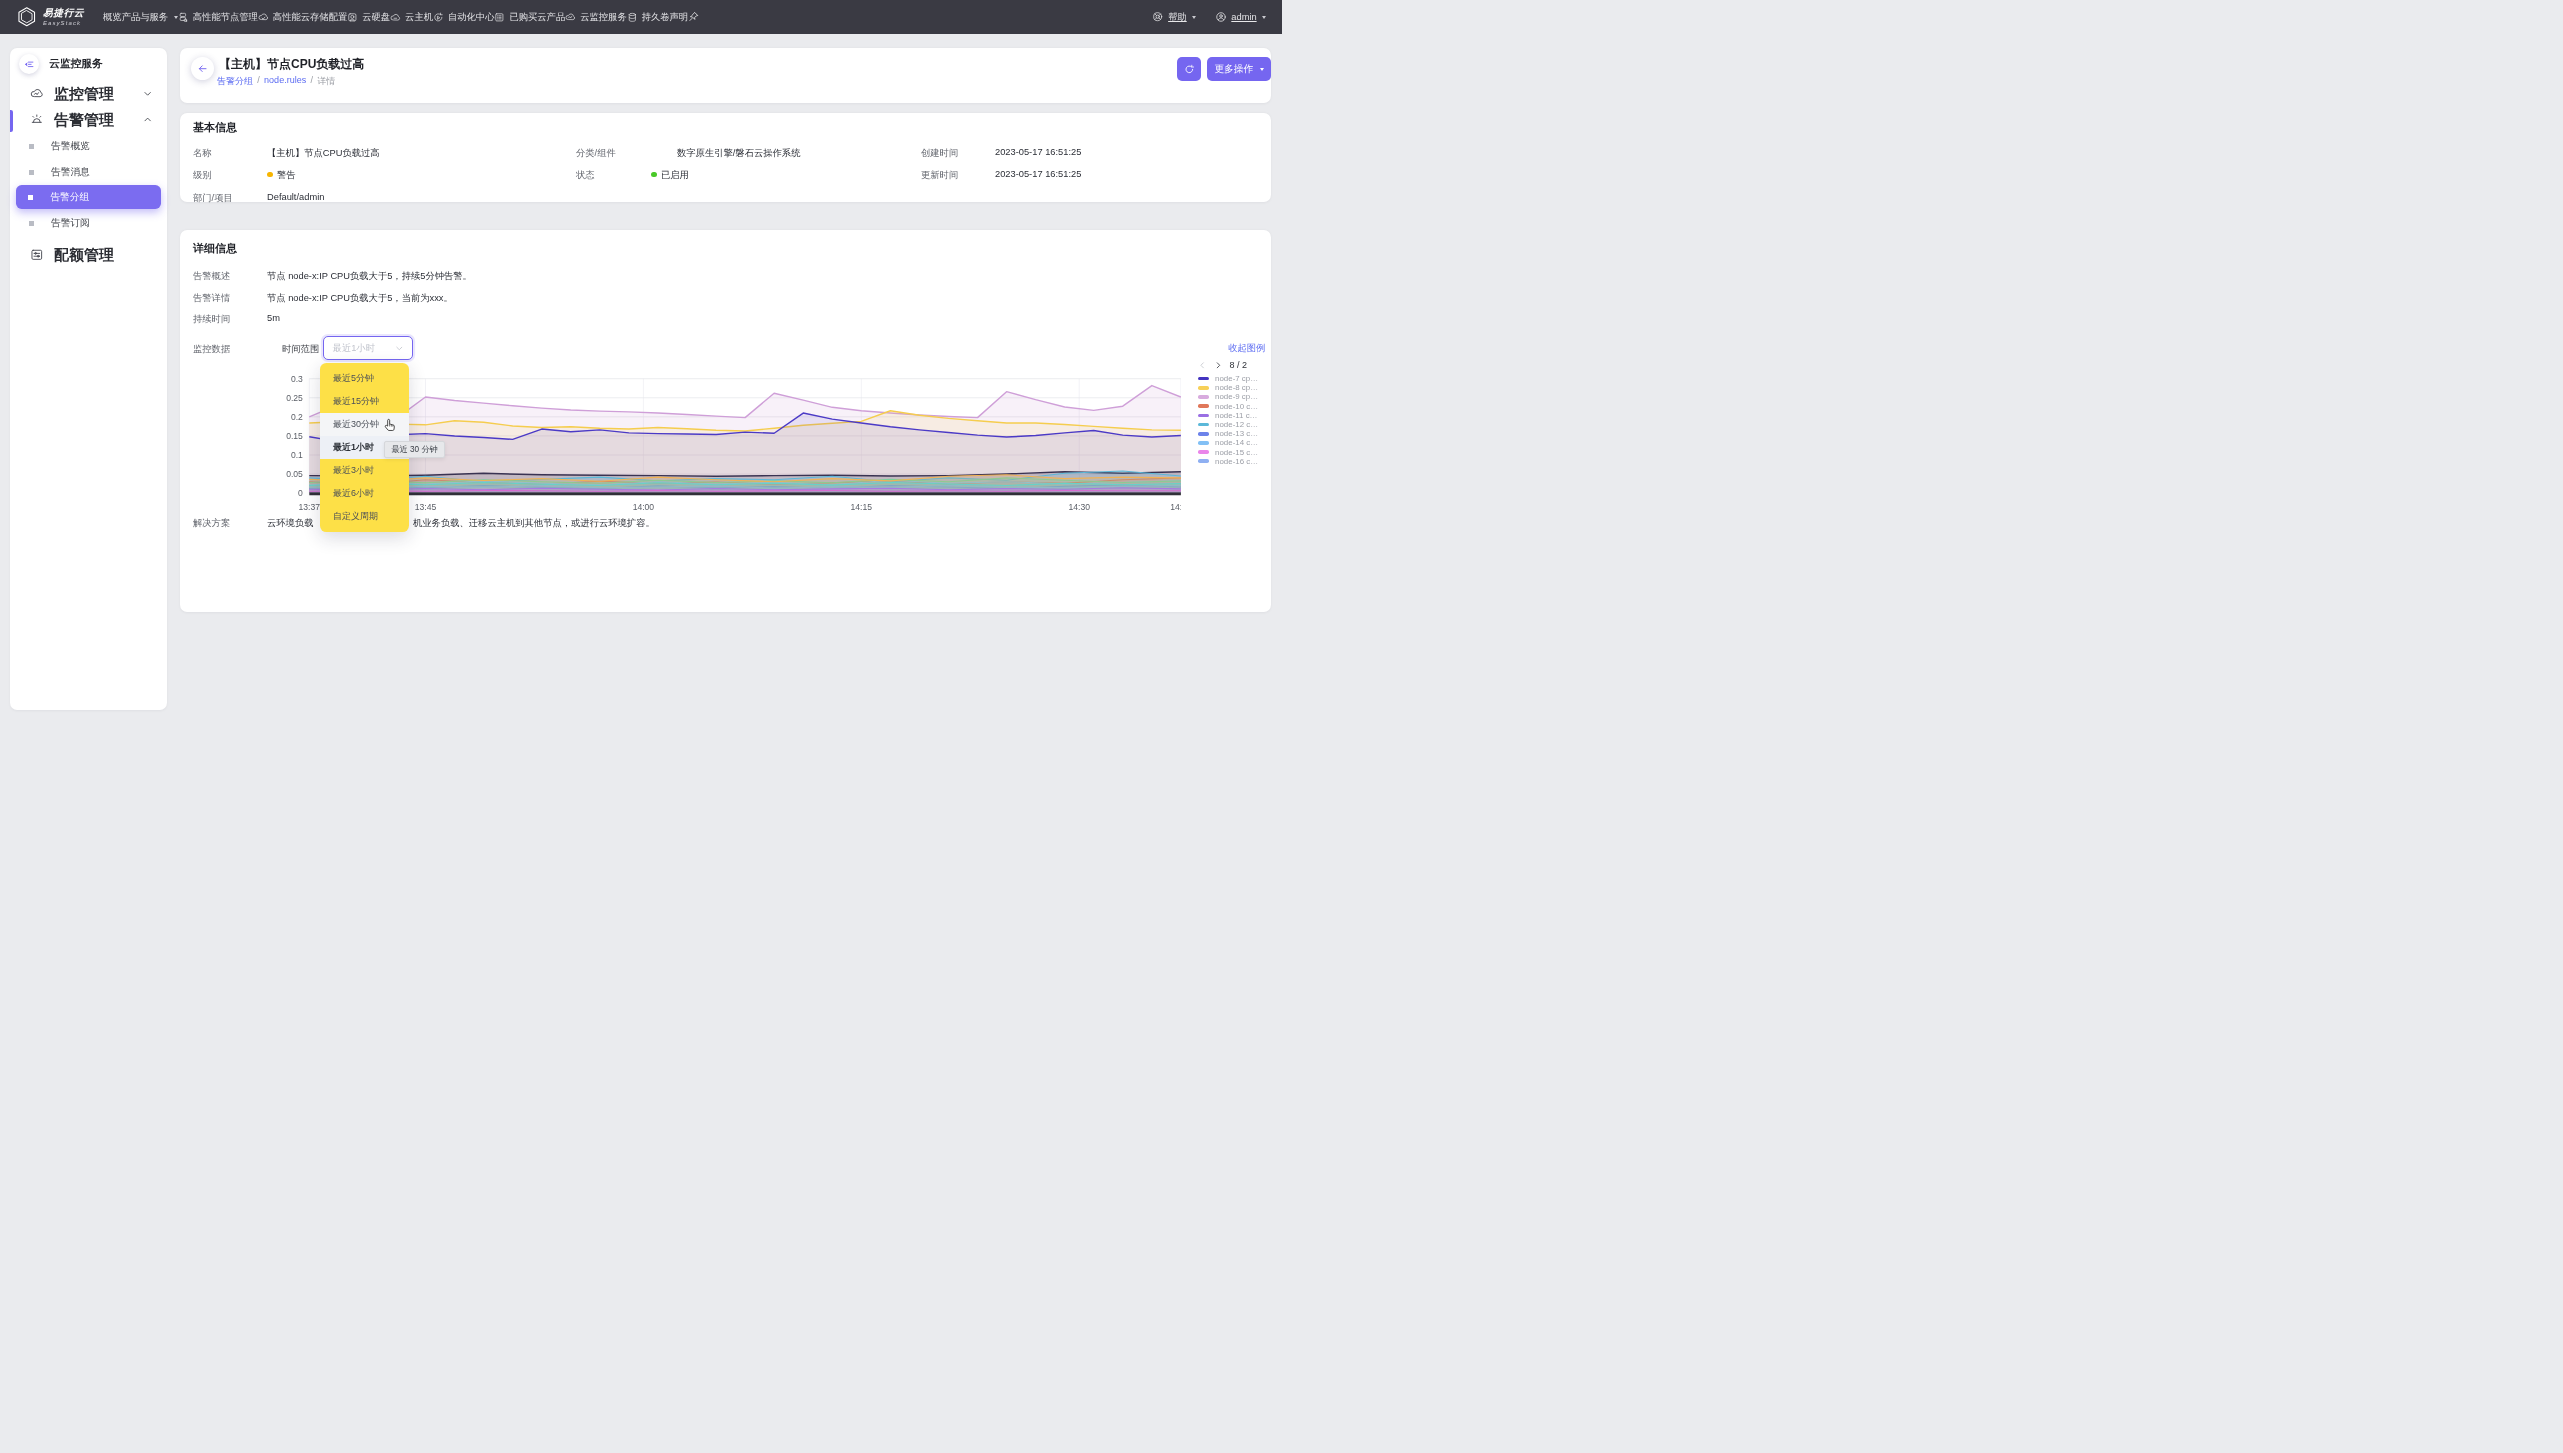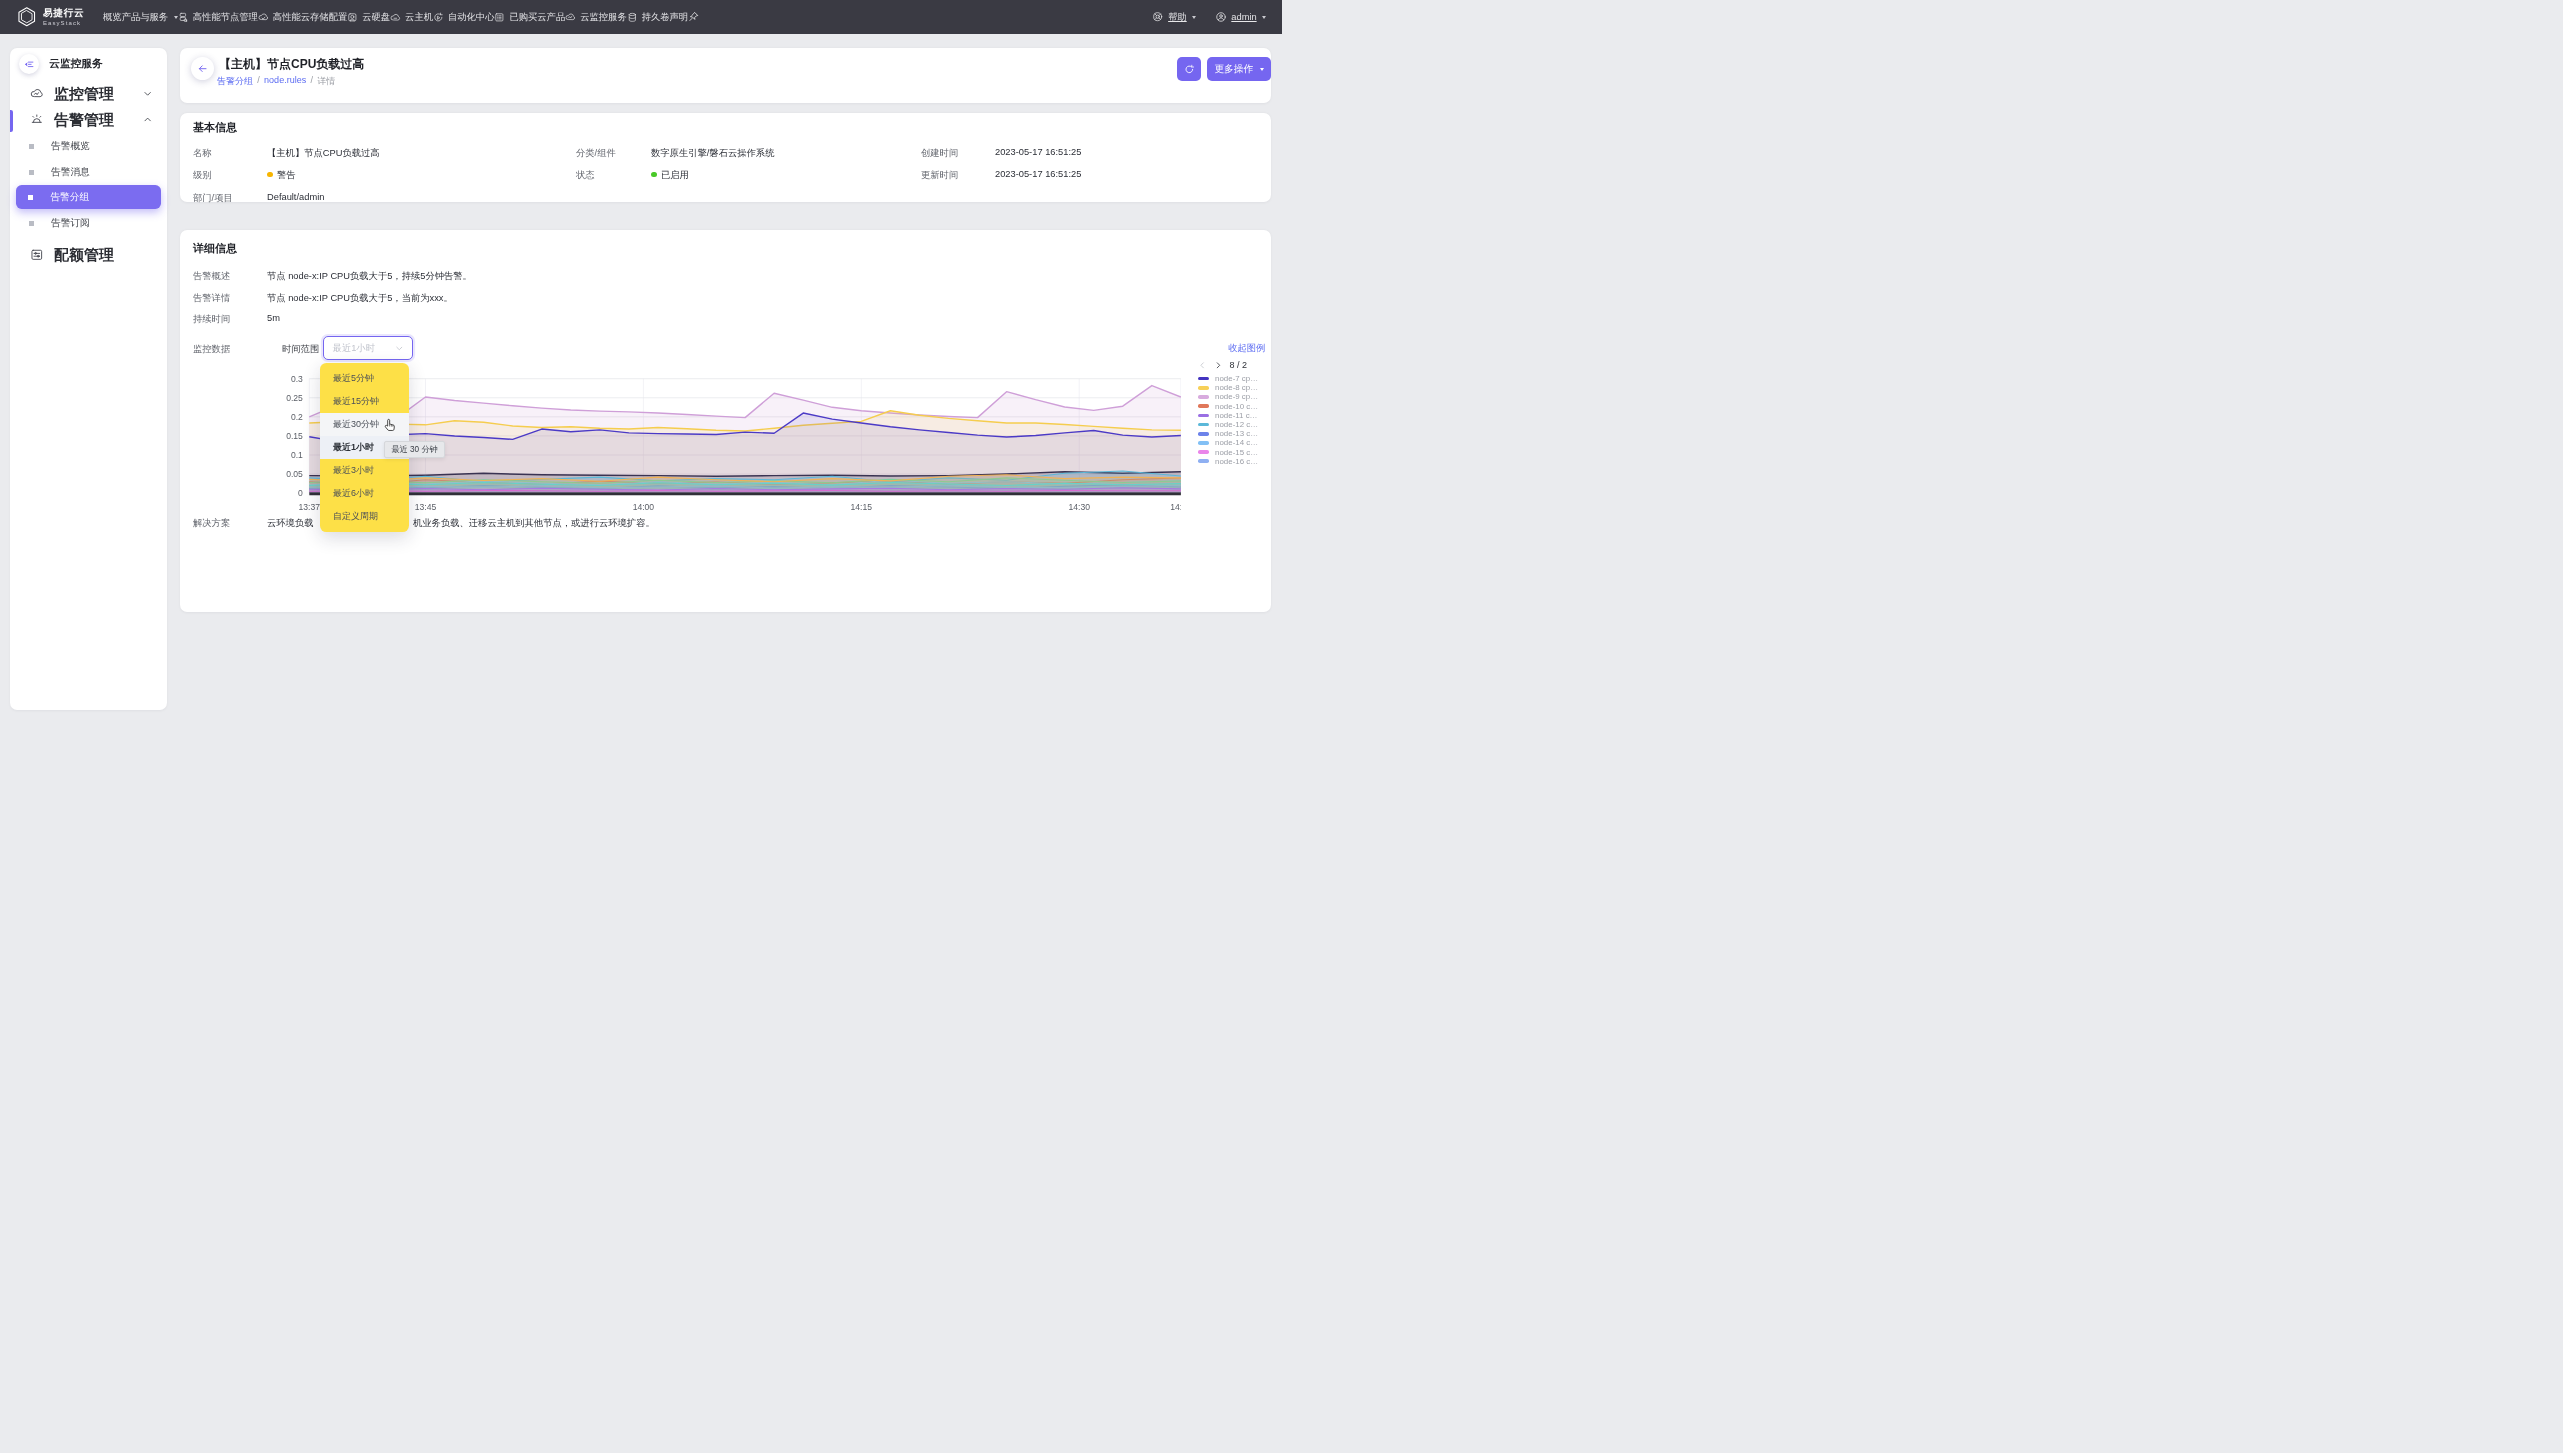--- a/index.html
+++ b/index.html
@@ -4,21 +4,21 @@
 <style>
   * { margin:0; padding:0; box-sizing:border-box; }
   html,body { width:1282px; height:727px; overflow:hidden; background:#eaebee;
               font-family:"Liberation Sans","DejaVu Sans",sans-serif; }
   #app { position:relative; width:1282px; height:727px; }
 
   
   .navbar { position:absolute; left:0; top:0; width:1282px; height:34px; background:#3a3a43;
             display:flex; align-items:center; padding:0 15.7px; color:#e8e8ea; }
   .nav-logo { display:flex; align-items:center; gap:5.7px; margin-right:18.6px; }
-  .nav-logo .ltxt { display:flex; flex-direction:column; line-height:1; }
+  .nav-logo .ltxt { display:flex; flex-direction:column; line-height:1;font-style:italic; }
   .nav-logo .l1 { font-size:9.7px; font-weight:bold; color:#fff; letter-spacing:0.7px; }
   .nav-logo .l2 { font-size:6px; color:#cfcfd6; letter-spacing:1.1px; margin-top:1.4px; }
   .nav-items { display:flex; align-items:center; }
   .nav-item { display:flex; align-items:center; gap:4.3px; font-size:9.3px; color:#e3e3e6; cursor:pointer; white-space:nowrap; }
   .nav-item svg { stroke:#d6d6da; }
   .nav-right { margin-left:auto; display:flex; align-items:center; gap:18.6px;text-decoration:underline; }
   .caret { width:0; height:0; border-left:2.9px solid transparent; border-right:2.9px solid transparent;
            border-top:3.6px solid #c9c9cf; display:inline-block; margin-left:1.4px; }
 
   
@@ -337,21 +337,21 @@
     <span class="flabel" style="left:13px;top:34px">名称</span>
     <span class="fval" style="left:87px;top:34px">【主机】节点CPU负载过高</span>
     <span class="flabel" style="left:13px;top:56px">级别</span>
     <span class="fval" style="left:87px;top:56px">
       <span class="dot" style="background: rgb(247, 181, 0);"></span><span>警告</span>
     </span>
     <span class="flabel" style="left:13px;top:79px">部门/项目</span>
     <span class="fval" style="left:87px;top:79px">Default/admin</span>
 
     <span class="flabel" style="left:396px;top:34px">分类/组件</span>
-    <span class="fval" style="left:471px;top:34px">数字原生引擎/磐石云操作系统</span>
+    <span class="fval" style="left:497px;top:34px">数字原生引擎/磐石云操作系统</span>
     <span class="flabel" style="left:396px;top:56px">状态</span>
     <span class="fval" style="left:471px;top:56px">
       <span class="dot" style="background: rgb(73, 201, 40);"></span><span>已启用</span>
     </span>
 
     <span class="flabel" style="left:741px;top:34px">创建时间</span>
     <span class="fval" style="left:815px;top:34px">2023-05-17 16:51:25</span>
     <span class="flabel" style="left:741px;top:56px">更新时间</span>
     <span class="fval" style="left:815px;top:56px">2023-05-17 16:51:25</span>
   </div>

